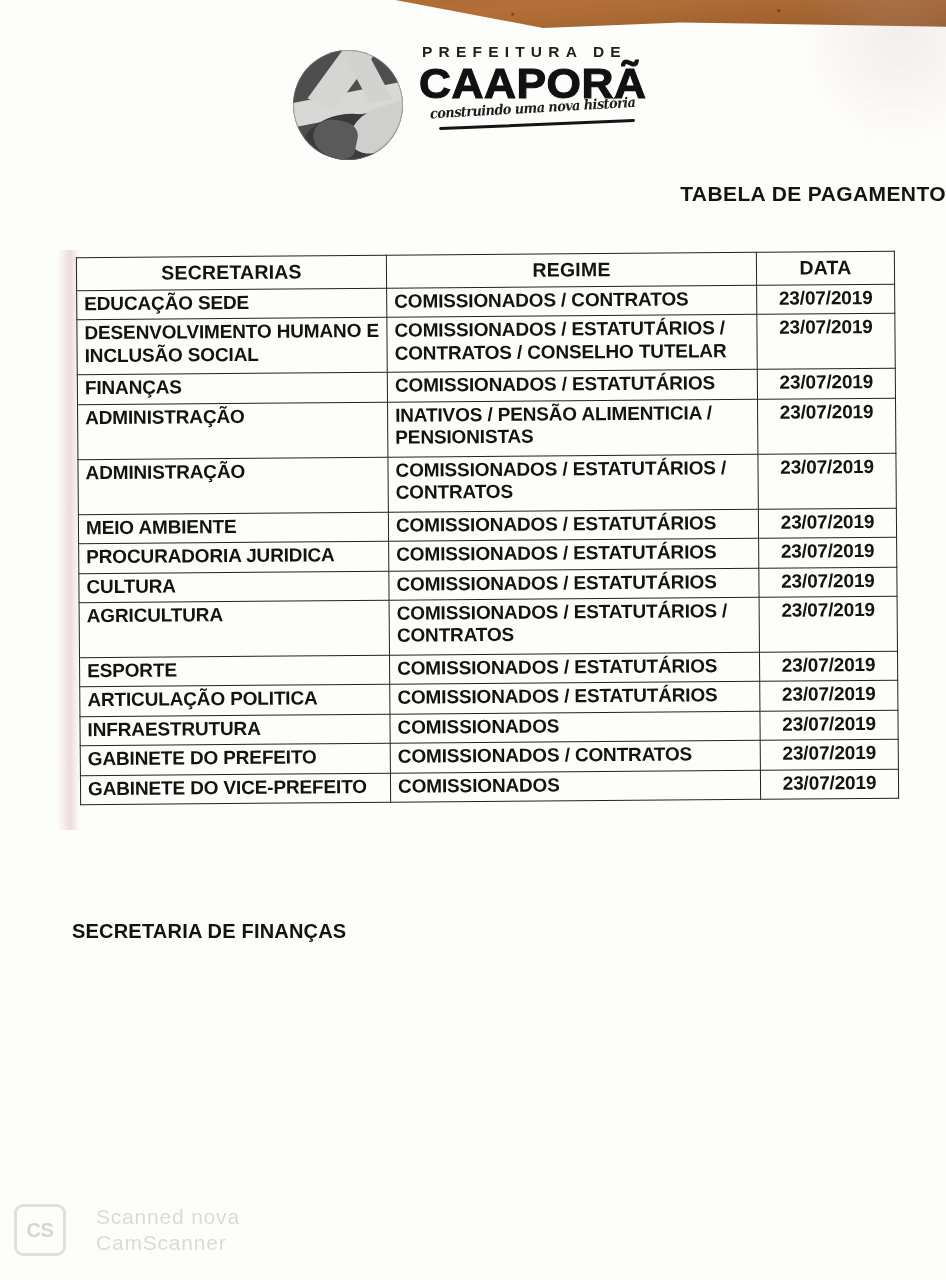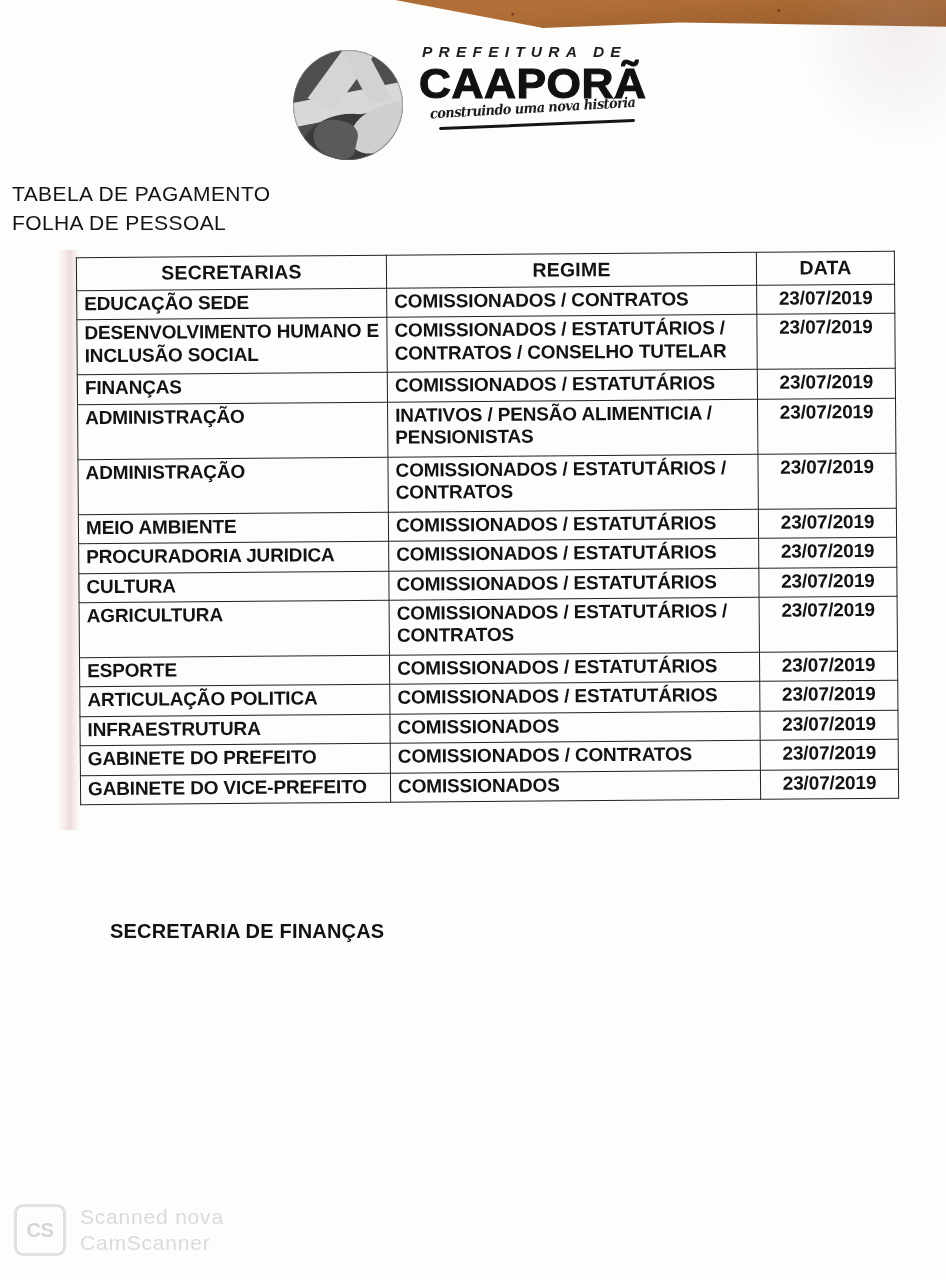--- a/index.html
+++ b/index.html
@@ -127,21 +127,20 @@
   }
 
   .wordmark { position: absolute; left: 126px; top: 0; width: 232px; }
   .wm-top {
     font-size: 15.5px;
     letter-spacing: 6.2px;
     font-weight: 700;
     color: #1f1f1f;
     line-height: 1;
     padding-left: 3px;
-    font-style: italic;
   }
   .wm-main {
     font-size: 43px;
     font-weight: 900;
     letter-spacing: 0.5px;
     line-height: .96;
     margin-top: 3px;
     color: #111;
     -webkit-text-stroke: 1.1px #111;
     transform: scaleX(1.03);
@@ -167,23 +166,23 @@
     height: 3px;
     background: #151515;
     transform: rotate(-2.4deg);
     border-radius: 2px;
   }
 
   
   .doc-title {
     position: absolute;
     left: 0; right: 0;
-    text-align: left;
+    text-align: right;
     font-size: 21px;
-    font-weight: 400;
+    font-weight: 700;
     letter-spacing: .4px;
     color: #141414;
     padding-left: 12px;
   }
   .doc-title.l1 { top: 182px; }
   .doc-title.l2 { top: 211px; }
 
   
   .tbl-wrap {
     position: absolute;
@@ -230,30 +229,30 @@
   
   .foot {
     position: absolute;
     left: 72px;
     font-size: 20px;
     font-weight: 700;
     color: #121212;
     letter-spacing: .2px;
   }
   .foot.f1 { top: 858px; }
-  .foot.f2 { top: 920px; margin-left: 38px; }
+  .foot.f2 { top: 920px; }
 
   
   .cs-wm {
     position: absolute;
     left: 14px;
     top: 1204px;
     display: flex;
     align-items: center;
-    gap: 14px;
+    gap: 30px;
     opacity: .62;
     justify-content: center;
   }
   .cs-badge {
     width: 46px; height: 46px;
     border-radius: 9px;
     border: 3.5px solid #cfcfcf;
     display: flex;
     align-items: center;
     justify-content: center;
@@ -292,21 +291,20 @@
 
     <div class="wordmark">
       <div class="wm-top">PREFEITURA DE</div>
       <div class="wm-main">CAAPORÃ</div>
       <div class="wm-tag">construindo uma nova história</div>
       <div class="wm-underline"></div>
     </div>
   </div>
 
   <div class="doc-title l1">TABELA DE PAGAMENTO</div>
-  <div class="doc-title l2">FOLHA DE PESSOAL</div>
 
   <div class="tbl-wrap">
     <table class="pay">
       <colgroup>
           <col class="c1">
           <col class="c2">
           <col class="c3">
         </colgroup>
       <thead>
         <tr>

